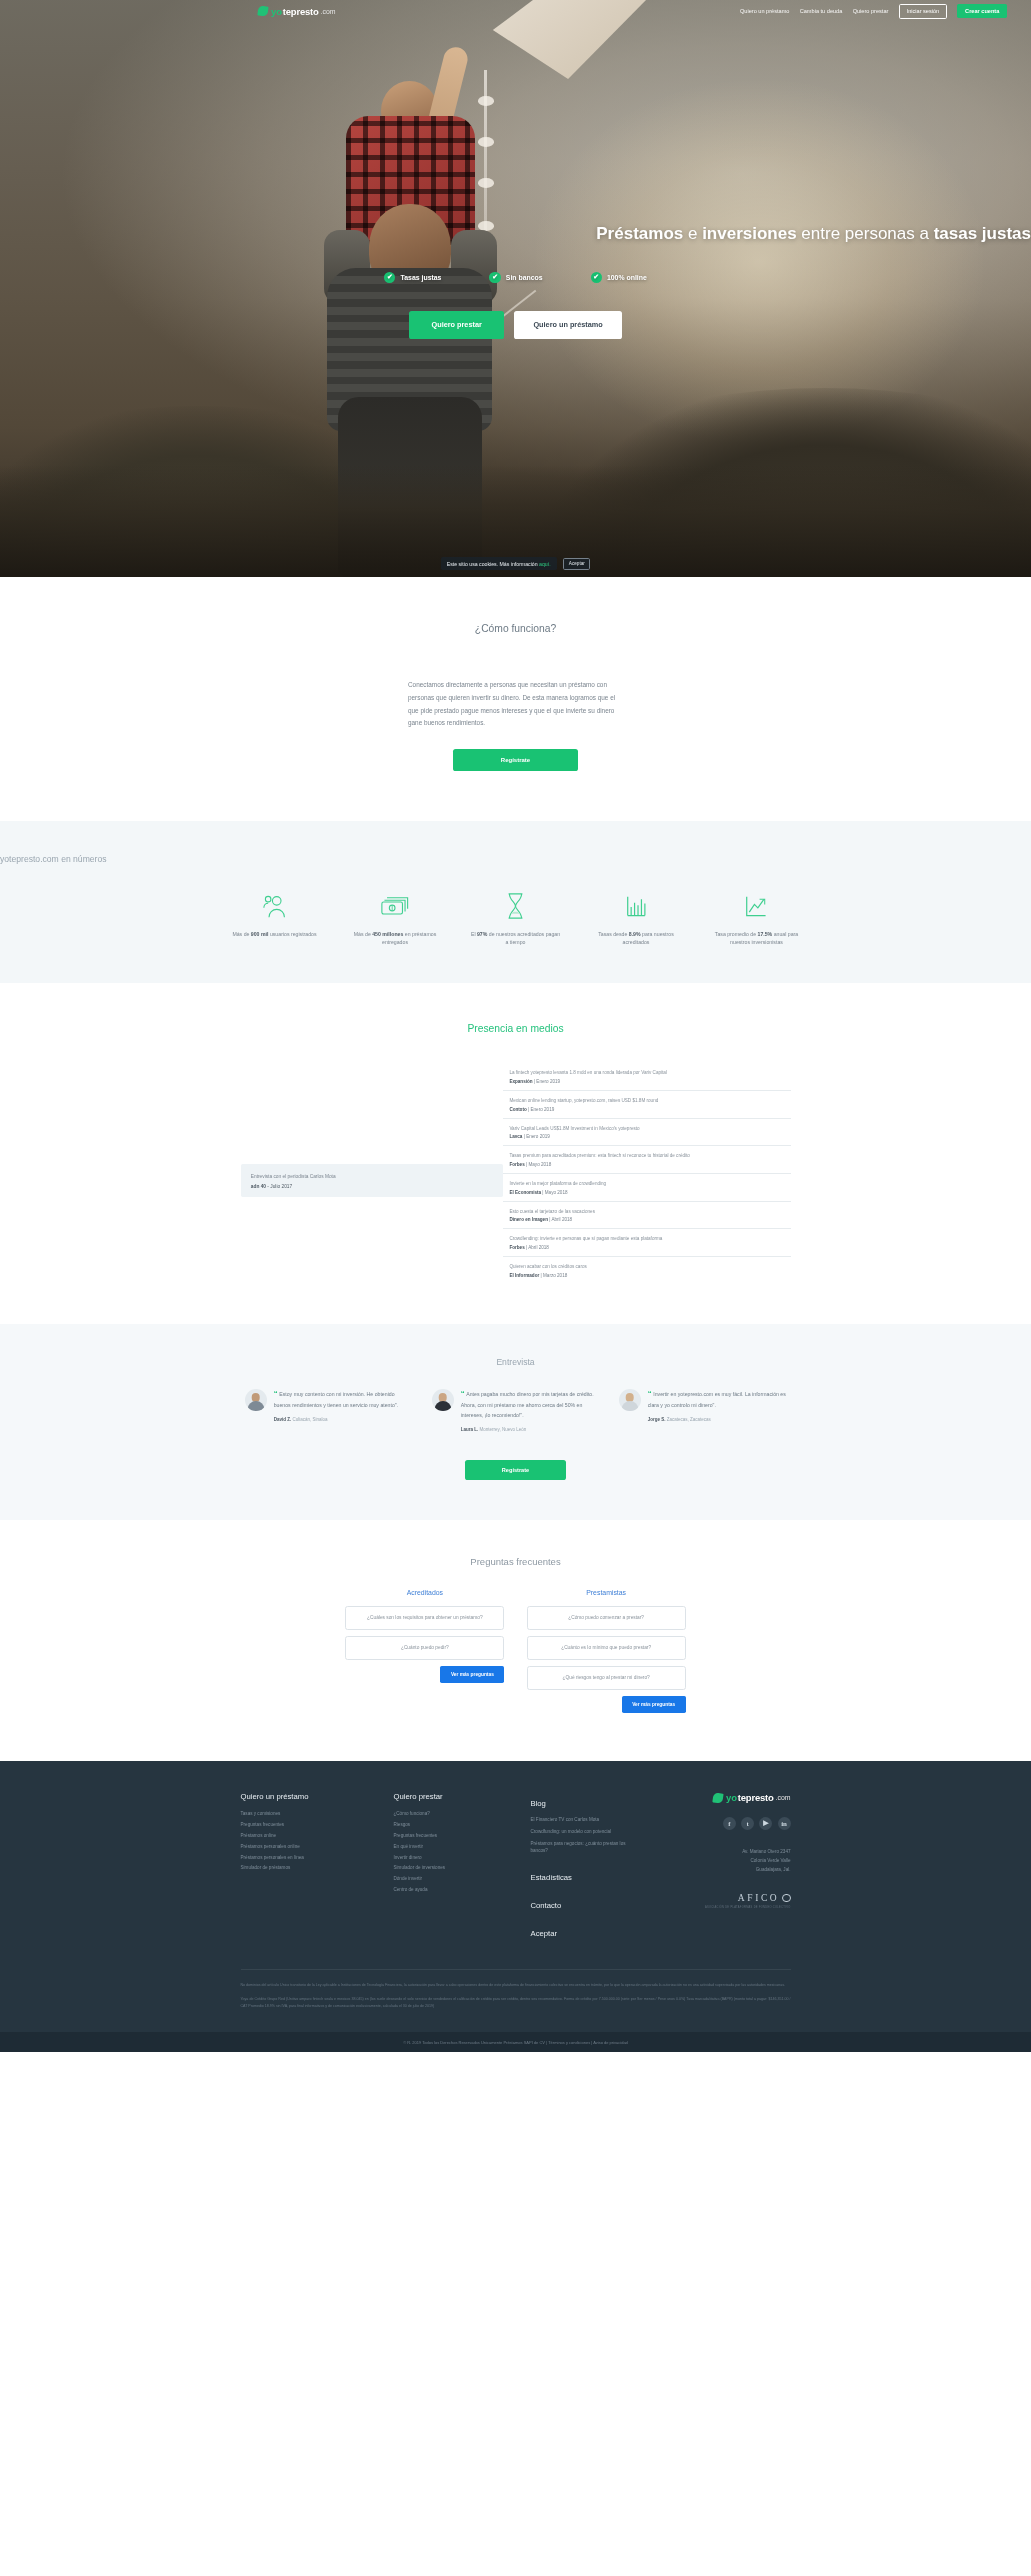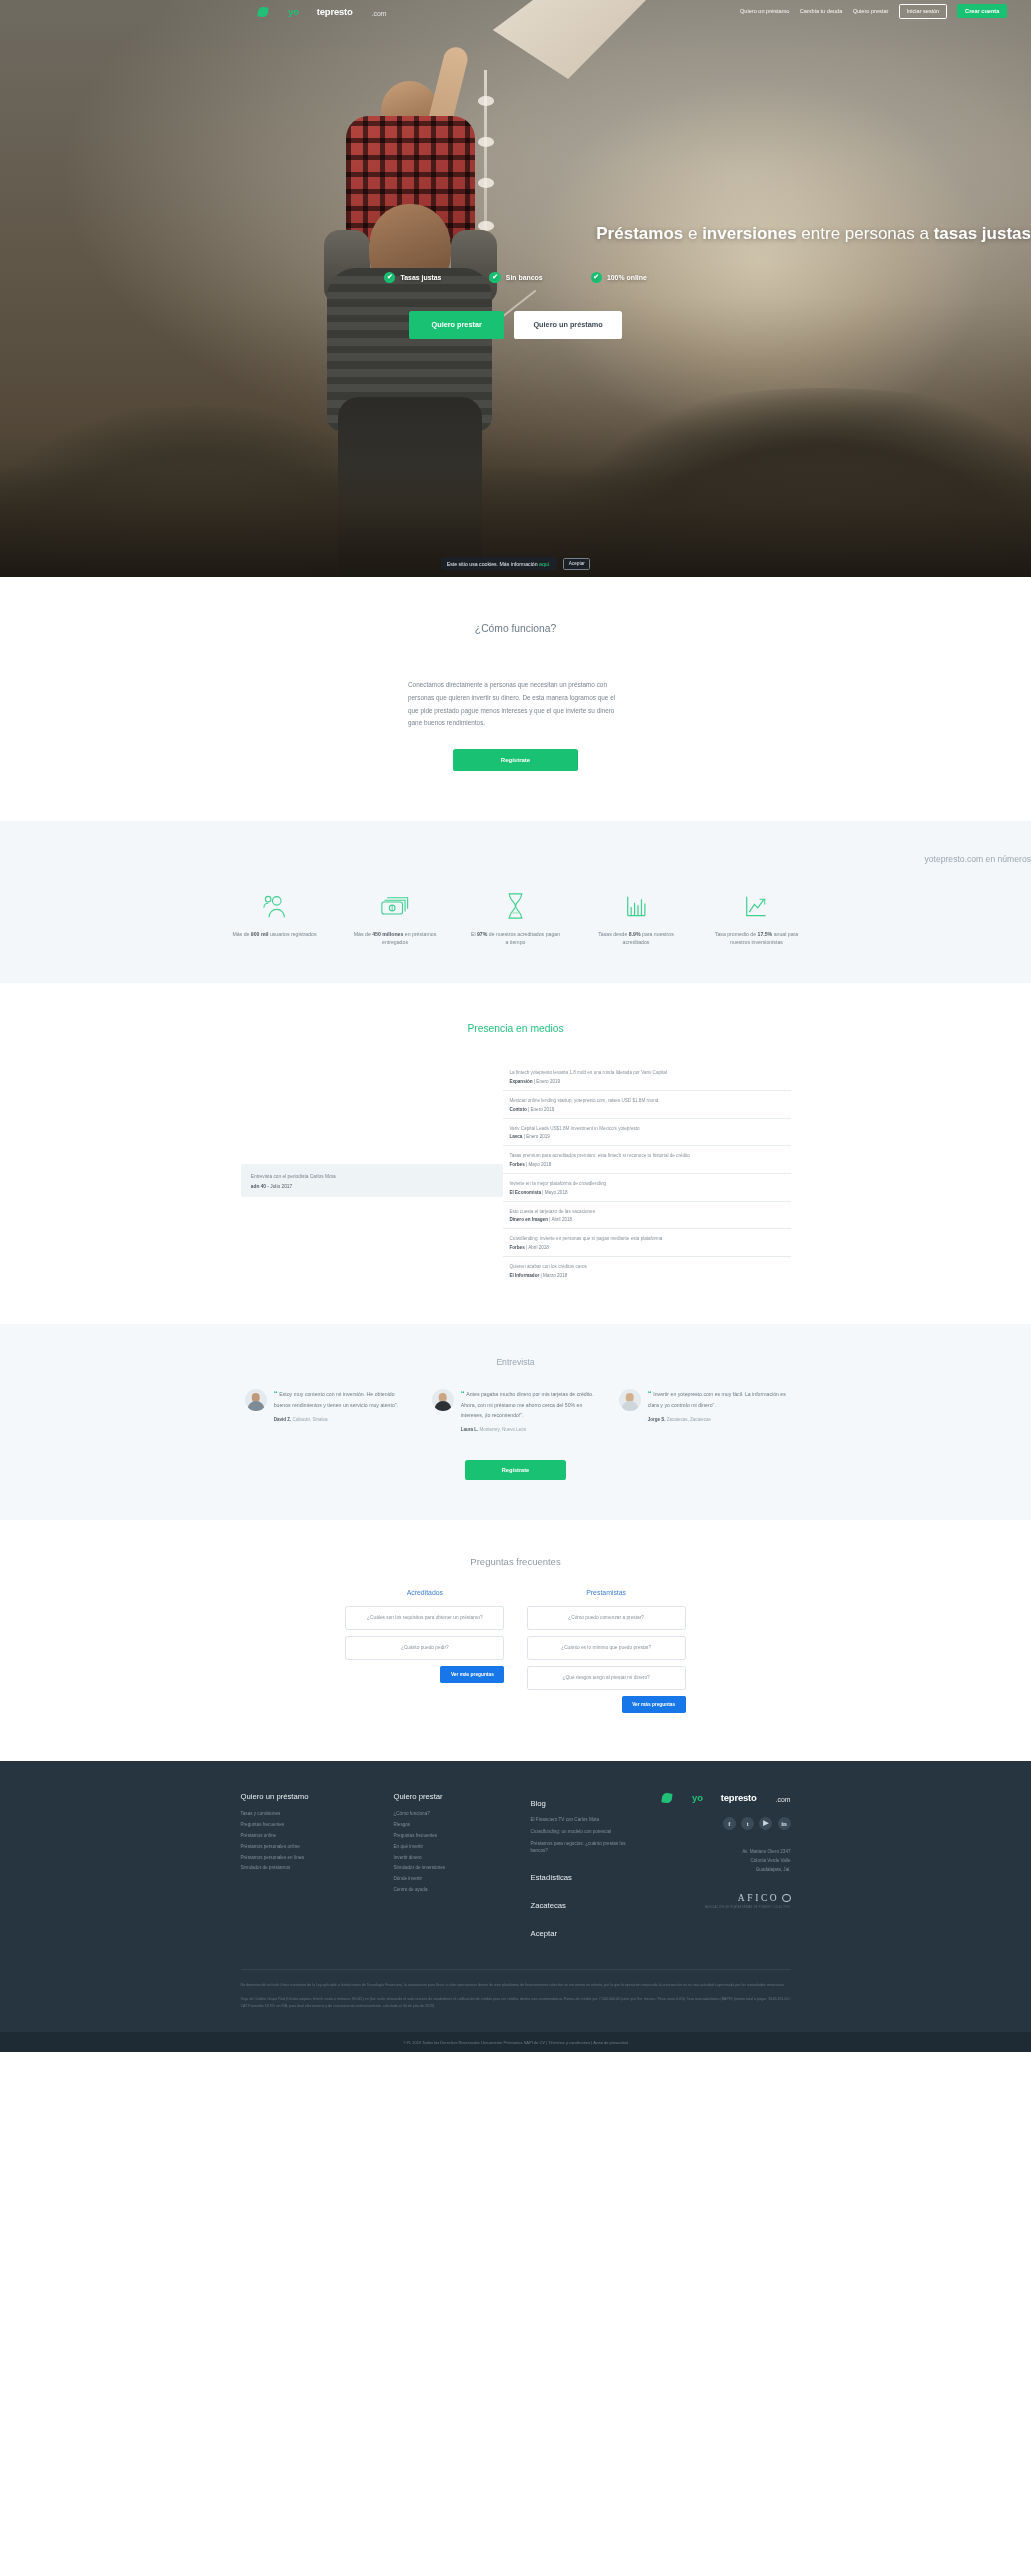--- a/index.html
+++ b/index.html
@@ -115,21 +115,21 @@
   }
   .bow { position:absolute; left:-6px; width:15.5px; height:9.5px;
     background:rgba(245,240,232,.82); border-radius:50%; }
 
   
   .nav {
     position:absolute; top:0; left:0; right:0; height:22.3px;
     display:flex; align-items:center; z-index:30;
     padding:0 24px;
   }
-  .logo { display:flex; align-items:flex-end; gap:18px; margin-left:234px; }
+  .logo { display:flex; align-items:center; gap:1px; margin-left:234px; }
   .logo-leaf {
     width:9.5px; height:9.5px; border-radius:50% 10% 50% 10%;
     background:#20c176; display:inline-block; margin-right:2.6px;
     transform:rotate(8deg);
   }
   .logo-yo { color:#20c176; font-weight:700; font-size:9.5px; letter-spacing:-0.2px;}
   .logo-tp { color:#fff; font-weight:700; font-size:9.5px; letter-spacing:-0.2px;}
   .logo-com { color:#e6e6e6; font-weight:400; font-size:6.9px; margin-left:0.9px;}
   .nav-right { margin-left:auto; display:flex; align-items:center; gap:10.3px; }
   .nav-link { color:#ffffff; font-size:5.6px; opacity:.95; }
@@ -189,21 +189,21 @@
   .how-body { width:215px; margin:0 auto; }
   .how-p { color:#7b858f; font-size:6.4px; line-height:2.0; text-align:left; }
   .btn-register {
     display:block; margin:19px auto 0; width:125px; text-align:center;
     background:#19c273; color:#fff; font-size:6px; font-weight:700;
     padding:7.7px 0; border-radius:2.6px;
   }
 
   
   .numbers { background:#f3f7f9; padding:33px 0 36px; }
-  .numbers-title { text-align:right; color:#9aa6b0; font-size:8.6px; font-weight:400; margin-bottom:26px;}
+  .numbers-title { text-align:left; color:#9aa6b0; font-size:8.6px; font-weight:400; margin-bottom:26px;}
   .stats { display:flex; justify-content:center; gap:27.5px; }
   .stat { width:93px; text-align:center; }
   .stat-ico { height:33px; display:flex; align-items:center; justify-content:center; margin-bottom:6.9px; }
   .stat-txt { font-size:5.2px; line-height:1.7; color:#7b858f; }
   .stat-txt b { color:#4f5a64; font-weight:700; }
 
   
   .medios { background:#fff; padding:40px 0 40px; }
   .medios-title { text-align:center; color:#25c27d; font-size:10.3px; font-weight:400; margin-bottom:29px; }
   .medios-wrap { width:550px; margin:0 auto; display:flex; gap:0; position:relative; }
@@ -599,21 +599,21 @@
     </div>
 
     <div class="fcol w3">
       <h4>Blog</h4>
       <ul>
         <li class="two">El Financiero TV con Carlos Mota</li>
         <li class="two">Crowdfunding: un modelo con potencial</li>
         <li class="two">Préstamos para negocios: ¿cuánto prestan los bancos?</li>
       </ul>
       <h4 class="sp">Estadísticas</h4>
-      <h4 class="sp">Zacatecas</h4>
+      <h4 class="sp">Contacto</h4>
       <h4 class="sp">Aceptar</h4>
     </div>
 
     <div class="fbrand">
       <a class="logo" href="#">
         <span class="logo-leaf"></span>
         <span class="logo-yo">yo</span>
         <span class="logo-tp">tepresto</span>
         <span class="logo-com">.com</span>
       </a>

